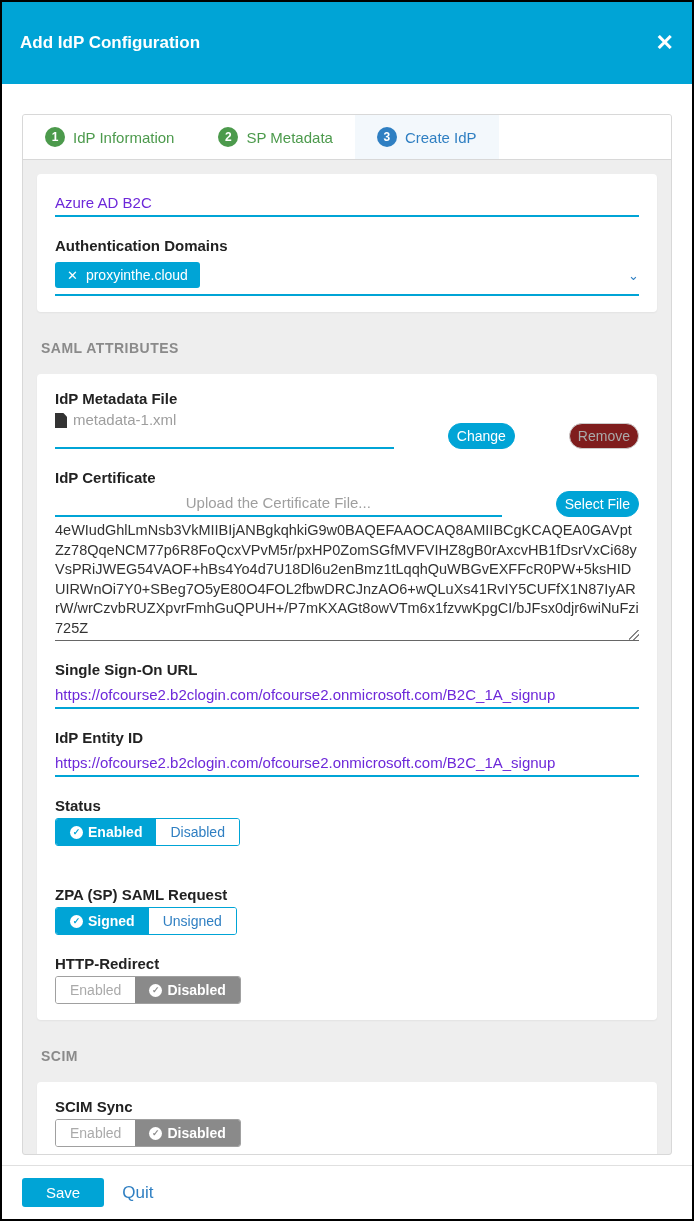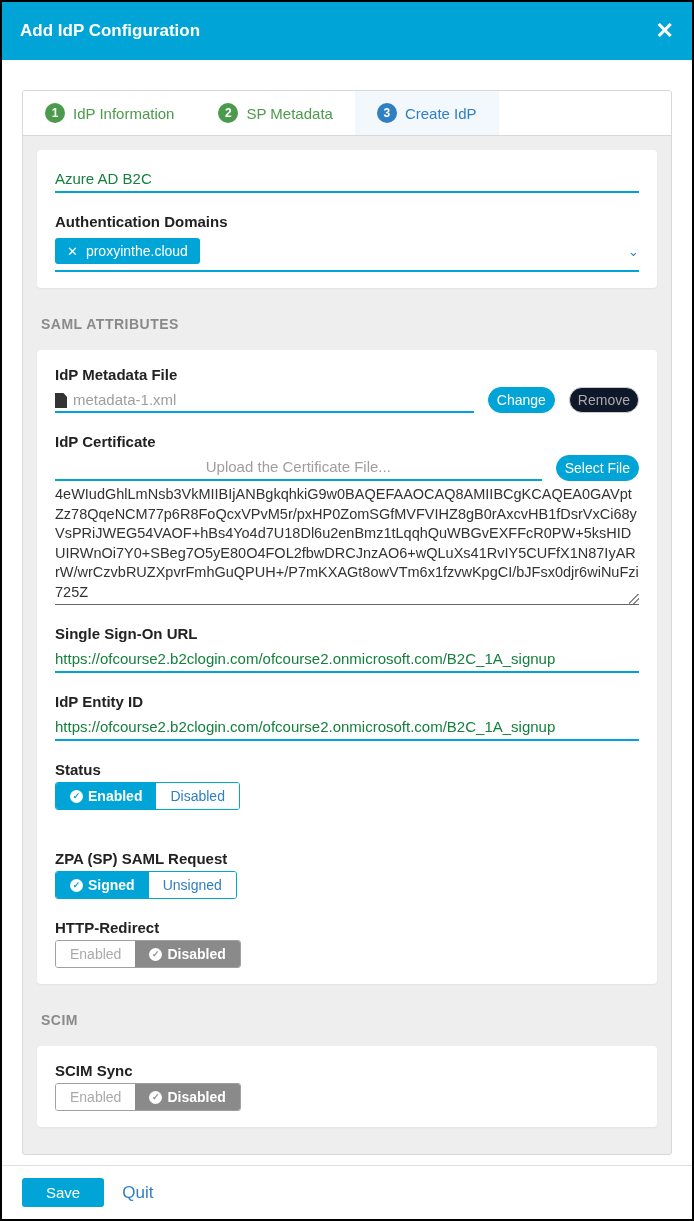--- a/index.html
+++ b/index.html
@@ -7,21 +7,21 @@
     font-family: -apple-system, BlinkMacSystemFont, "Segoe UI", Helvetica, Arial, sans-serif;
     background: #fff;
     width: 694px;
     height: 1221px;
     border: 2px solid #000;
   }
   .dialog { width: 100%; height: 100%; display: flex; flex-direction: column; }
   .titlebar {
     background: #00a4d6;
     color: #fff;
-    padding: 16px 18px;
+    padding: 28px 18px;
     display: flex;
     justify-content: space-between;
     align-items: center;
     font-size: 17px;
     font-weight: 600;
   }
   .close-x { font-size: 22px; cursor: pointer; font-weight: bold; }
   .content-wrap {
     flex: 1;
     padding: 30px 20px 10px 20px;
@@ -71,21 +71,21 @@
     color: #222;
     margin-bottom: 4px;
   }
   .text-input {
     width: 100%;
     border: none;
     border-bottom: 2px solid #00a4d6;
     font-size: 15px;
     padding: 4px 0;
     outline: none;
-    color: #15803d;
+    color: #6d28d9;
     background: transparent;
   }
   .text-input.placeholder { color: #9e9e9e; text-align: center; }
   .gap { height: 20px; }
   .domain-box {
     border-bottom: 2px solid #00a4d6;
     padding: 4px 0 6px 0;
     display: flex;
     align-items: center;
     justify-content: space-between;
@@ -117,35 +117,36 @@
     display: flex;
     align-items: flex-end;
     gap: 14px;
   }
   .file-display {
     flex: 1;
     border-bottom: 2px solid #00a4d6;
     display: flex;
     align-items: flex-end;
     gap: 6px;
-    padding-bottom: 3px;
+    padding-bottom: 19px;
   }
   .file-icon { width: 12px; height: 15px; background: #333; clip-path: polygon(0 0, 70% 0, 100% 25%, 100% 100%, 0 100%); }
   .file-name { color: #9e9e9e; font-size: 15px; }
   .btn {
     font-size: 14px;
     padding: 4px 8px;
     border-radius: 13px;
     border: 1px solid #ccc;
     cursor: pointer;
     background: #fff;
     color: #888;
+    margin-left: 40px;
   }
   .btn.primary { background: #00a4d6; color: #fff; border-color: #00a4d6; }
-  .btn.disabled { background: #0f172a; color: #aaa; cursor: default; text-align: right; }
+  .btn.disabled { background: #7f1d1d; color: #aaa; cursor: default; text-align: right; }
 
   .cert-row { display: flex; align-items: flex-end; gap: 14px; }
   .cert-input { flex: 1; }
   .cert-text {
     font-family: Liberation Sans, sans-serif;
     font-size: 14.5px;
     color: #333;
     border-bottom: 1px solid #666;
     padding: 4px 0 2px 0;
     line-height: 1.35;

